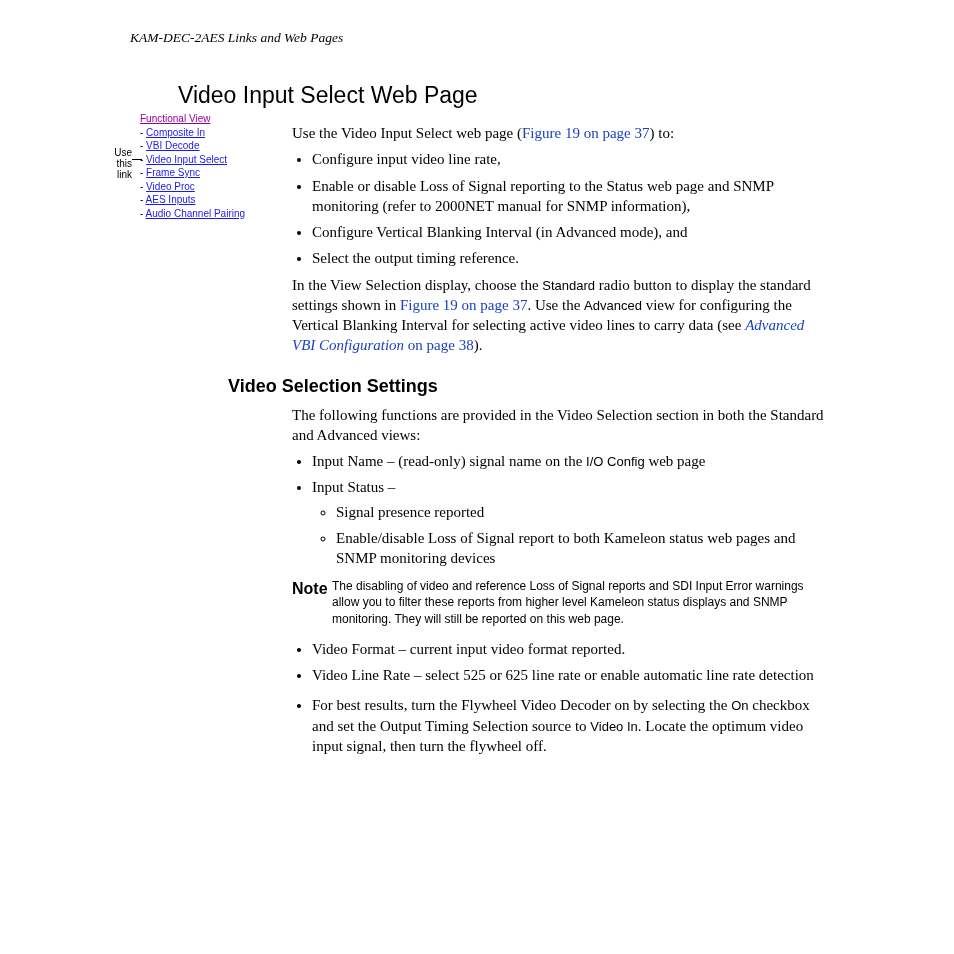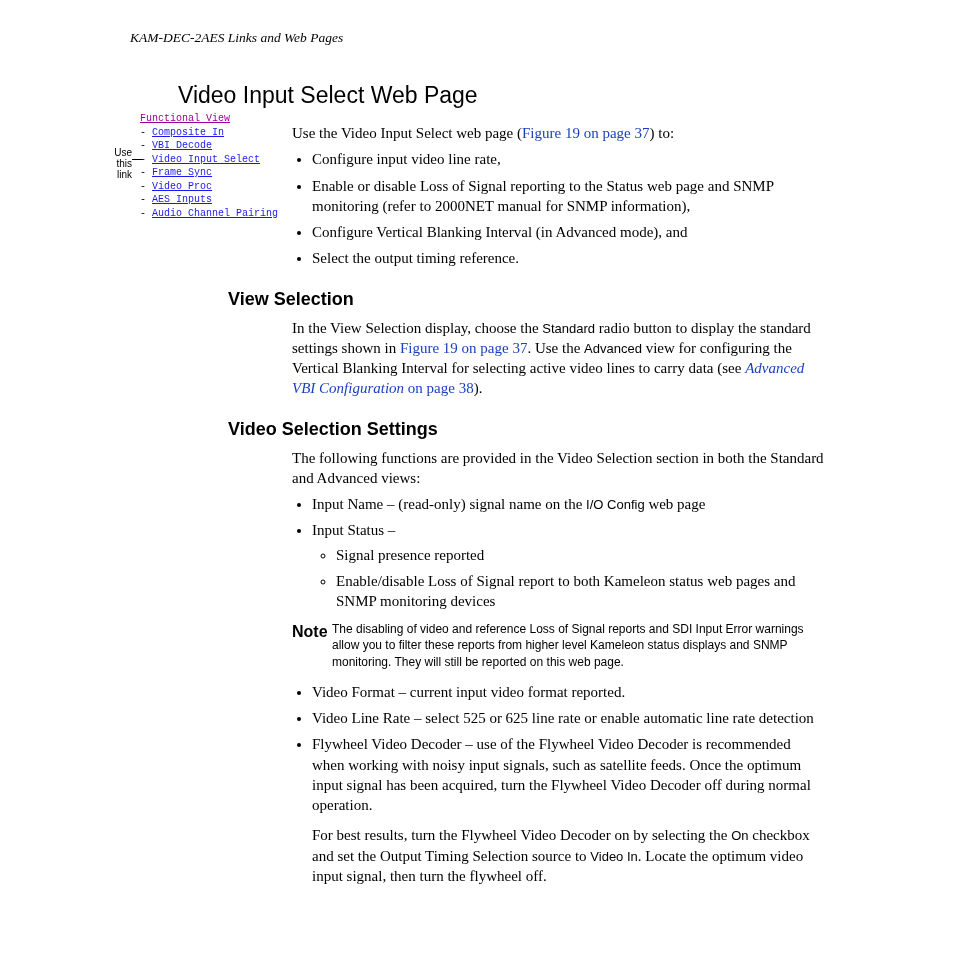--- a/index.html
+++ b/index.html
@@ -75,21 +75,21 @@
   .note-text {
     font-family: Arial, sans-serif;
     font-size: 12px;
     line-height: 1.35;
   }
   
   .func-view {
     position: absolute;
     left: 140px;
     top: 112px;
-    font-family: Liberation Mono, monospace;
+    font-family: Liberation Sans, sans-serif;
     font-size: 10px;
     line-height: 1.35;
   }
   .func-title { color: #9a009a; text-decoration: underline; }
   .func-item { color: #1a1aee; text-decoration: underline; }
   .func-item.sel { color: #1a1aee; }
   .use-label {
     position: absolute;
     left: 108px;
     top: 147px;
@@ -148,21 +148,20 @@
       <span>Use the Video Input Select web page (</span><span class="xref-blue">Figure 19 on page 37</span><span>) to:</span>
     </p>
     <ul>
       <li>Configure input video line rate,</li>
       <li>Enable or disable Loss of Signal reporting to the Status web page and SNMP monitoring (refer to 2000NET manual for SNMP information),</li>
       <li>Configure Vertical Blanking Interval (in Advanced mode), and</li>
       <li>Select the output timing reference.</li>
     </ul>
   </div>
 
-  <div class="h2">View Selection</div>
   <div class="body-block">
     <p>
       <span>In the View Selection display, choose the </span><span class="cond-bold">Standard</span><span> radio button to display the standard settings shown in </span><span class="xref-blue">Figure 19 on page 37</span><span>. Use the </span><span class="cond-bold">Advanced</span><span> view for configuring the Vertical Blanking Interval for selecting active video lines to carry data (see </span><span class="xref-blue-italic">Advanced VBI Configuration</span><span class="xref-blue"> on page 38</span><span>).</span>
     </p>
   </div>
 
   <div class="h2">Video Selection Settings</div>
   <div class="body-block">
     <p>The following functions are provided in the Video Selection section in both the Standard and Advanced views:</p>
     <ul>
@@ -178,21 +177,20 @@
       </li>
     </ul>
     <div class="note-row">
       <div class="note-label">Note</div>
       <div class="note-text">The disabling of video and reference Loss of Signal reports and SDI Input Error warnings allow you to filter these reports from higher level Kameleon status displays and SNMP monitoring. They will still be reported on this web page.</div>
     </div>
     <ul>
       <li>Video Format – current input video format reported.</li>
       <li>Video Line Rate – select 525 or 625 line rate or enable automatic line rate detection</li>
       <li>
-        <span>Flywheel Video Decoder – use of the Flywheel Video Decoder is recommended when working with noisy input signals, such as satellite feeds. Once the optimum input signal has been acquired, turn the Flywheel Video Decoder off during normal operation.</span>
         <p style="margin-top:10px">
           <span>For best results, turn the Flywheel Video Decoder on by selecting the </span><span class="cond-bold">On</span><span> checkbox and set the Output Timing Selection source to </span><span class="cond-bold">Video In</span><span>. Locate the optimum video input signal, then turn the flywheel off.</span>
         </p>
       </li>
     </ul>
   </div>
 
 
 </div>
 

